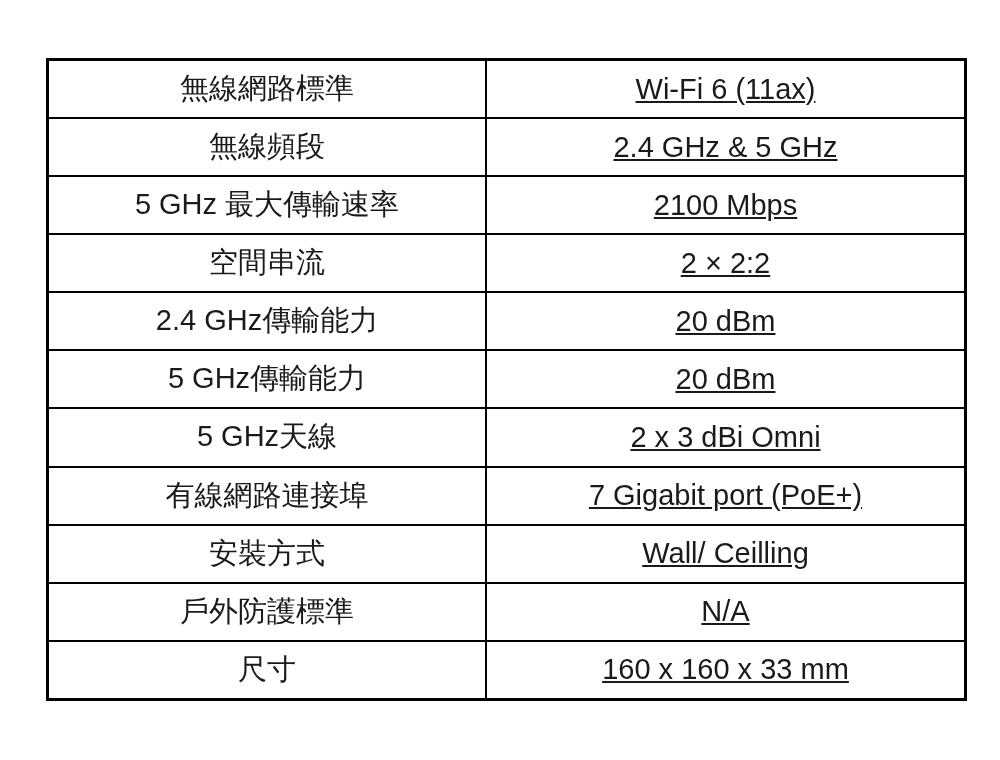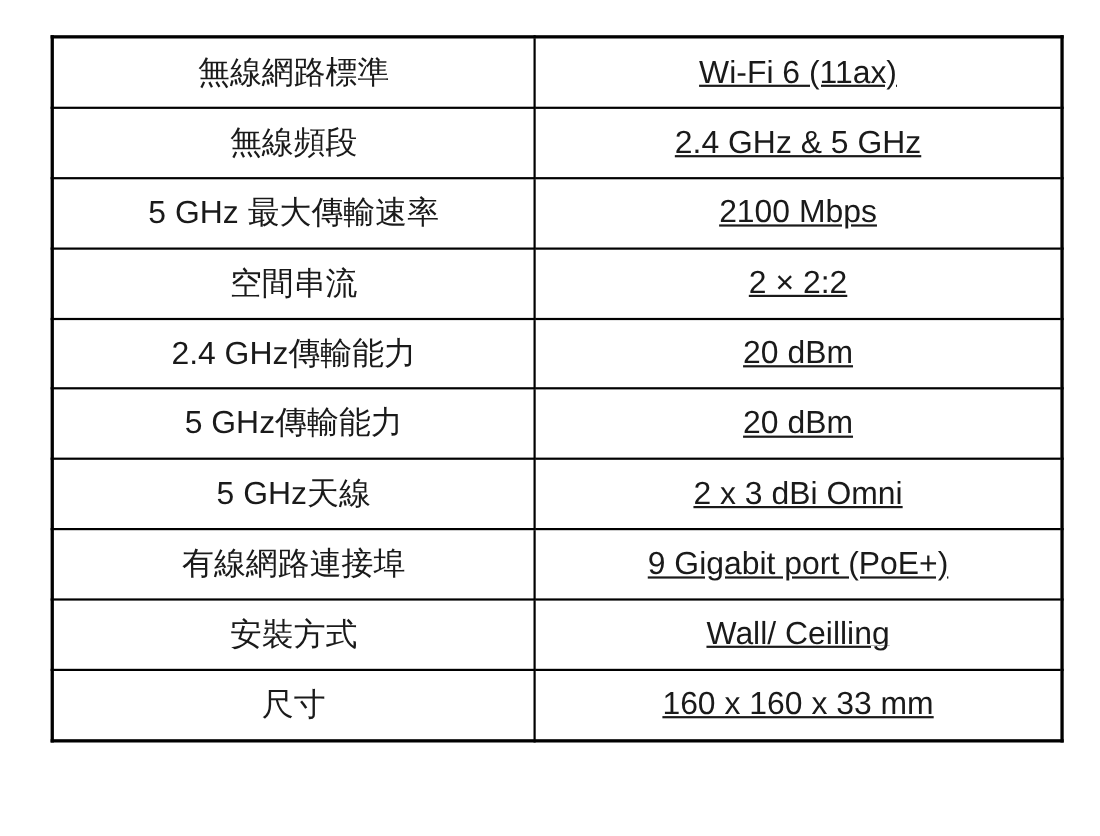--- a/index.html
+++ b/index.html
@@ -11,21 +11,21 @@
   .page {
     position: relative;
     width: 1000px;
     height: 760px;
     background: var(--bg-color, #ffffff);
     overflow: hidden;
   }
   table.spec-table {
     position: absolute;
     left: 46px;
-    top: 32px;
+    top: 58px;
     width: 913px;
     height: 643px;
     border-collapse: collapse;
     table-layout: fixed;
     border: 3px solid var(--border-color, #000000);
   }
   table.spec-table td {
     border: 2px solid var(--border-color, #000000);
     text-align: center;
     vertical-align: middle;
@@ -67,25 +67,29 @@
         <tr>
           <td class="label-cell">5 GHz傳輸能力</td>
           <td class="value-cell">20 dBm</td>
         </tr>
         <tr>
           <td class="label-cell">5 GHz天線</td>
           <td class="value-cell">2 x 3 dBi Omni</td>
         </tr>
         <tr>
           <td class="label-cell">有線網路連接埠</td>
-          <td class="value-cell">9 Gigabit port (PoE+)</td>
+          <td class="value-cell">7 Gigabit port (PoE+)</td>
         </tr>
         <tr>
           <td class="label-cell">安裝方式</td>
           <td class="value-cell">Wall/ Ceilling</td>
+        </tr>
+        <tr>
+          <td class="label-cell">戶外防護標準</td>
+          <td class="value-cell">N/A</td>
         </tr>
         <tr>
           <td class="label-cell">尺寸</td>
           <td class="value-cell">160 x 160 x 33 mm</td>
         </tr>
       </tbody>
   </table>
 </div>
 
 </body></html>

